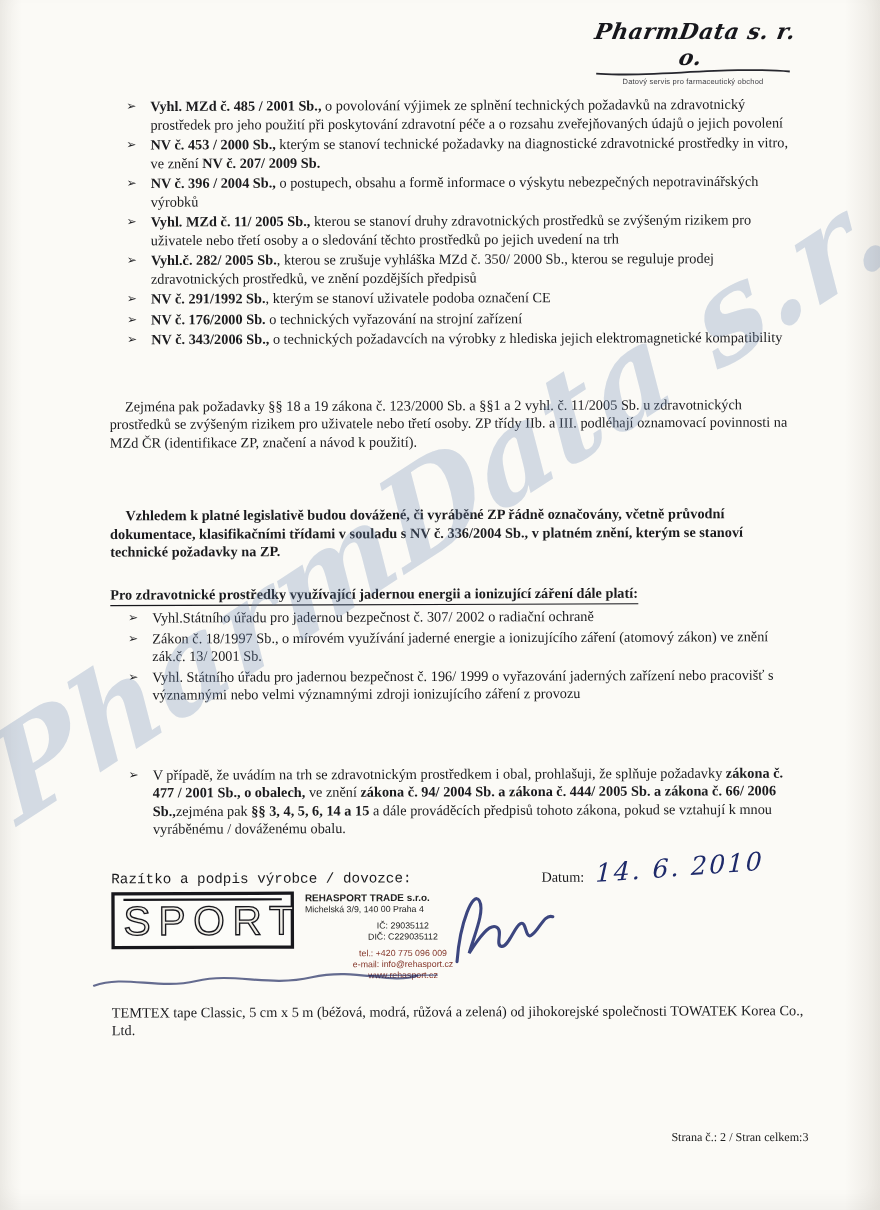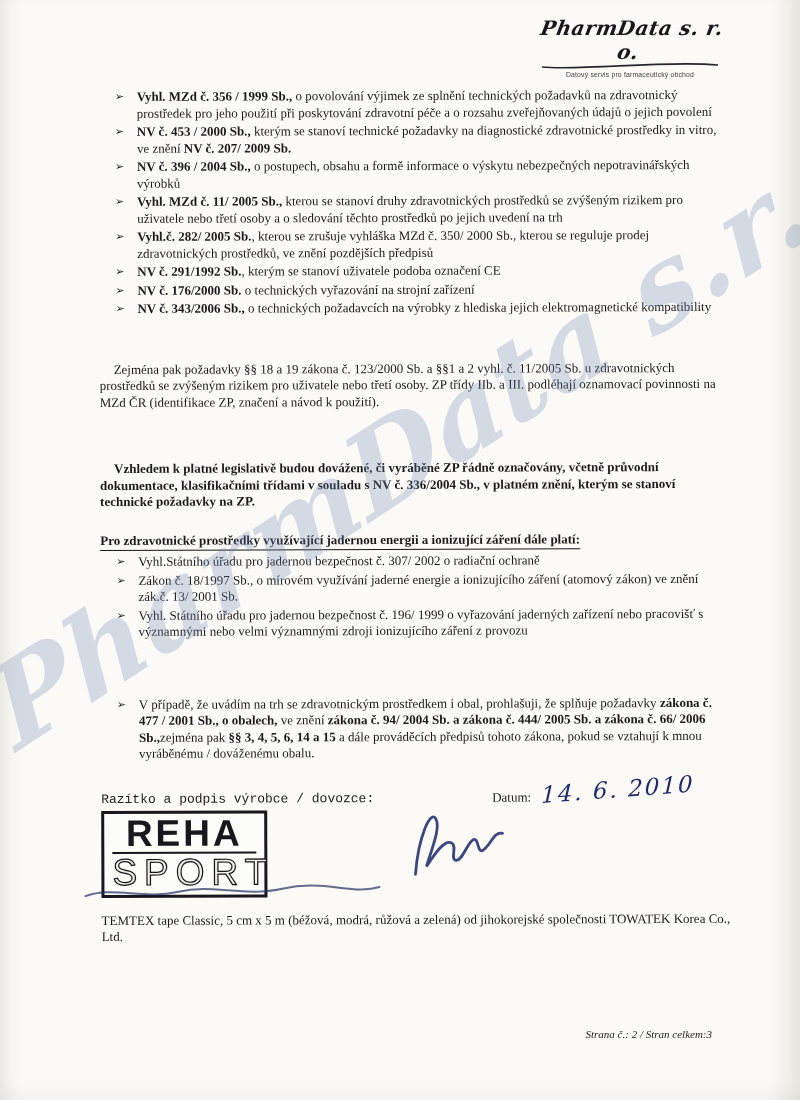--- a/index.html
+++ b/index.html
@@ -90,43 +90,43 @@
   .st-gap{ margin-top:4px; }
   .st-red{ color:#833428; }
   .st-struck{ text-decoration:line-through; text-decoration-color:rgba(35,45,100,0.7); }
   .signature{ position:absolute; left:292px; top:-16px; z-index:3; }
   
   .products-intro{ margin-top:-2px; position:relative; }
   .scribble{ position:absolute; left:-18px; top:-5px; pointer-events:none; }
   .products-item{ margin-top:28px; }
   
   .page-footer{
-    position:absolute; top:1028px; right:88px; z-index:2;
-    font-style:italic; font-size:11px; color:#222;
+    position:absolute; top:1028px; right:65px; z-index:2;
+    font-size:11px; color:#222;
   }
 </style>
 </head>
 <body>
 
 <div class="page">
 
   <div class="brand">
     <span class="brand-name">PharmData s. r. o.</span>
     <svg class="brand-swash" width="180" height="8" viewBox="0 0 180 8">
       <path d="M2,5 C42,9 125,-2 178,3" stroke="#26262d" stroke-width="1.6" fill="none"></path>
     </svg>
     <div class="brand-tagline">Datový servis pro farmaceutický obchod</div>
   </div>
 
   <div class="content">
 
     <ul class="reg-list">
       <li class="li">
           <span class="bullet">➢</span>
-          <span class="li-text"><span class="b">Vyhl. MZd č. 356 / 1999 Sb.,</span><span> o povolování výjimek ze splnění technických požadavků na zdravotnický prostředek pro jeho použití při poskytování zdravotní péče a o rozsahu zveřejňovaných údajů o jejich povolení</span></span>
+          <span class="li-text"><span class="b">Vyhl. MZd č. 485 / 2001 Sb.,</span><span> o povolování výjimek ze splnění technických požadavků na zdravotnický prostředek pro jeho použití při poskytování zdravotní péče a o rozsahu zveřejňovaných údajů o jejich povolení</span></span>
         </li>
       <li class="li">
           <span class="bullet">➢</span>
           <span class="li-text"><span class="b">NV č. 453 / 2000 Sb.,</span><span> kterým se stanoví technické požadavky na diagnostické zdravotnické prostředky in vitro, ve znění </span><span class="b">NV č. 207/ 2009 Sb.</span></span>
         </li>
       <li class="li">
           <span class="bullet">➢</span>
           <span class="li-text"><span class="b">NV č. 396 / 2004 Sb.,</span><span> o postupech, obsahu a formě informace o výskytu nebezpečných nepotravinářských výrobků</span></span>
         </li>
       <li class="li">
@@ -180,22 +180,30 @@
     <div class="sign-header">
       <span class="sign-label">Razítko a podpis výrobce / dovozce:</span>
       <span class="date-group">
           <span>Datum:</span>
           <span class="handwriting">14. 6. 2010</span>
         </span>
     </div>
 
     <div class="stamp-row">
       <div class="reha-box">
-        <div class="reha-top">REHA</div>
         <div class="reha-bottom">SPORT</div>
+      </div>
+      <div class="stamp-text">
+        <div class="st-company">REHASPORT TRADE s.r.o.</div>
+        <div class="st-addr">Michelská 3/9, 140 00  Praha 4</div>
+        <div class="st-gap">IČ: 29035112</div>
+        <div>DIČ: C229035112</div>
+        <div class="st-gap st-red">tel.: +420 775 096 009</div>
+        <div class="st-red">e-mail: info@rehasport.cz</div>
+        <div class="st-red st-struck">www.rehasport.cz</div>
       </div>
       <svg class="signature" width="130" height="96" viewBox="0 0 130 96">
         <g transform="rotate(-8 65 48)">
           <path d="M18,74 C26,38 42,12 46,22 C50,32 36,54 30,68 C42,54 52,44 58,48 C64,52 54,64 60,66 C66,68 74,50 80,48 C86,46 82,62 88,60 C96,57 102,42 110,46" stroke="#273272" stroke-width="2.8" fill="none" stroke-linecap="round" opacity="0.9"></path>
         </g>
       </svg>
     </div>
 
     <div class="products-intro">
       <svg class="scribble" width="300" height="24" viewBox="0 0 300 24">

